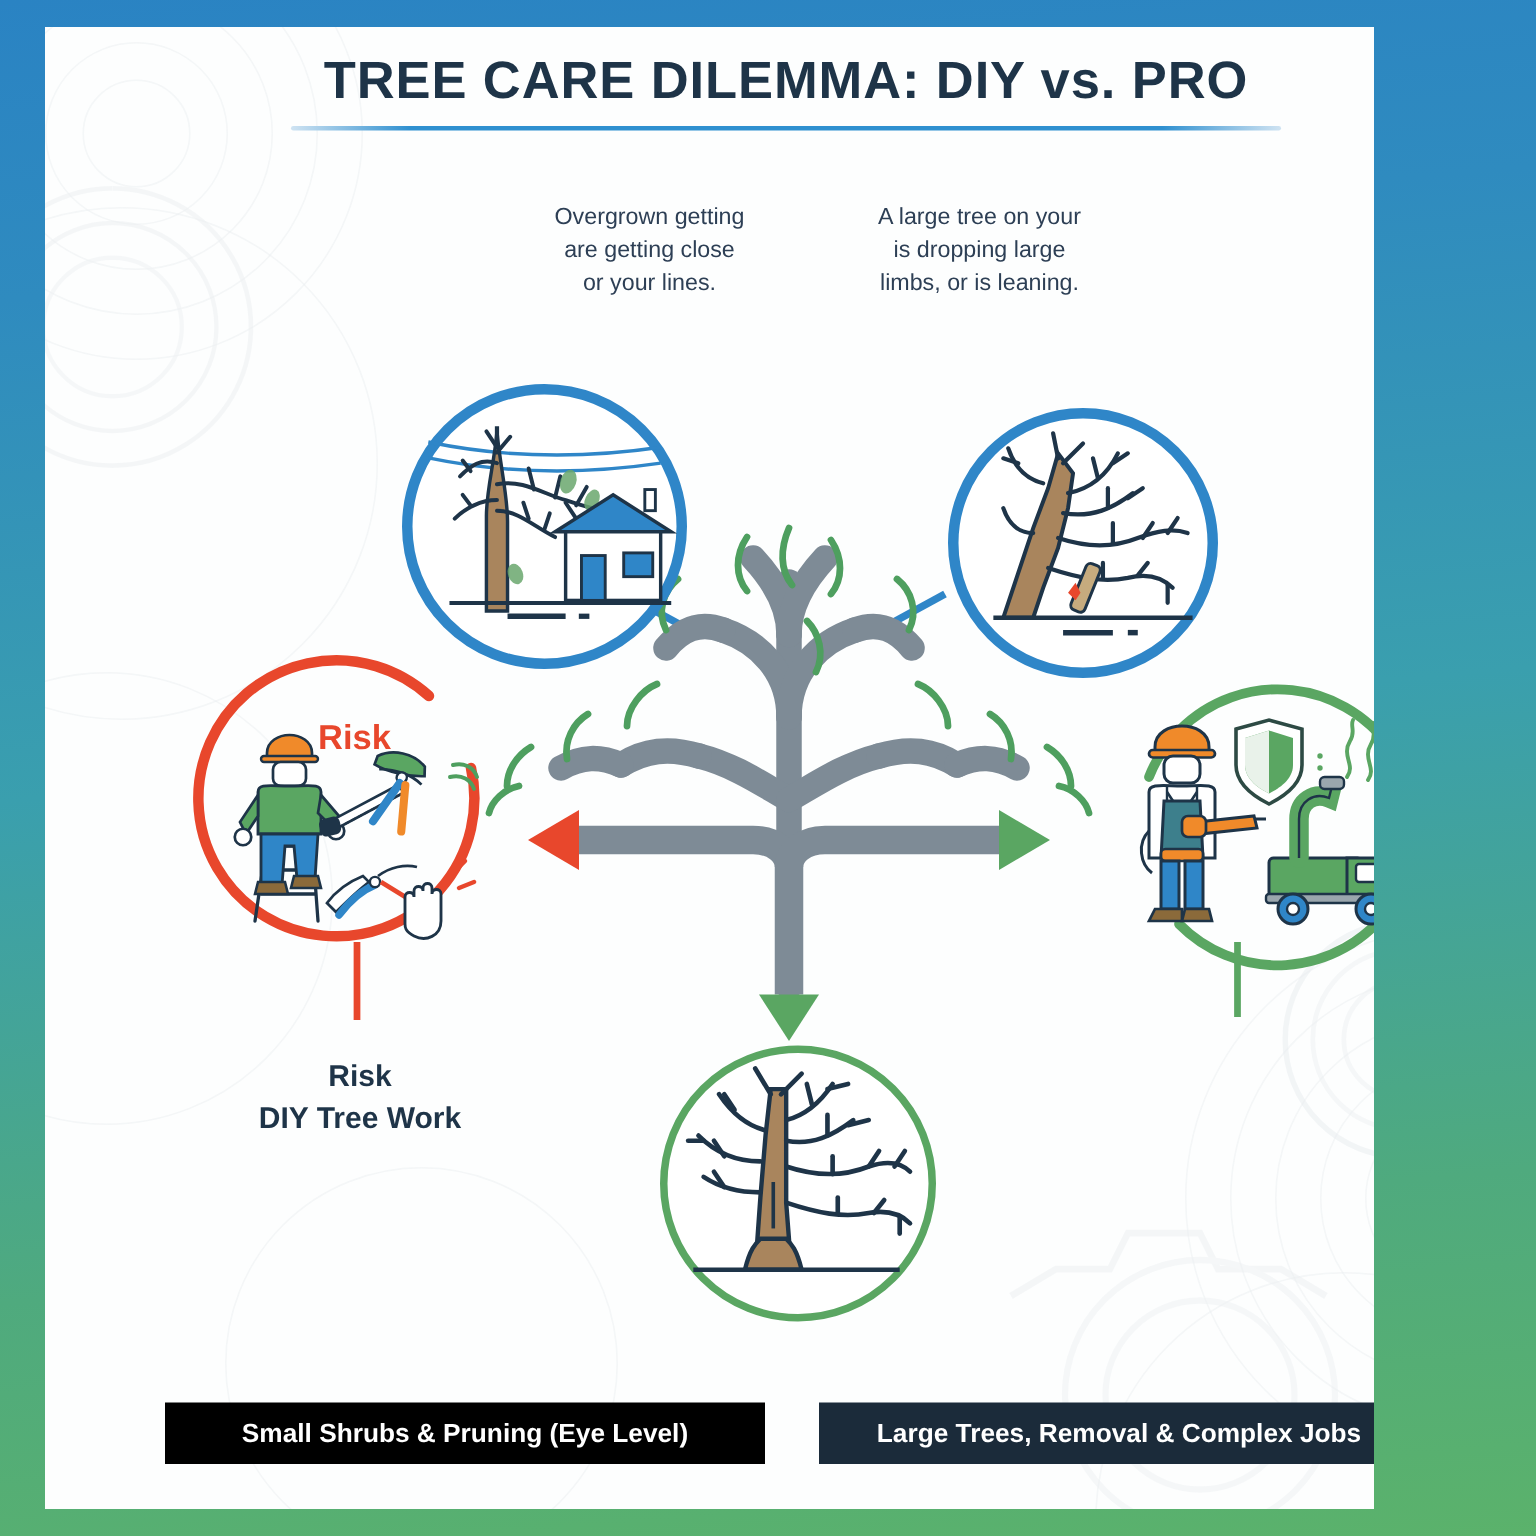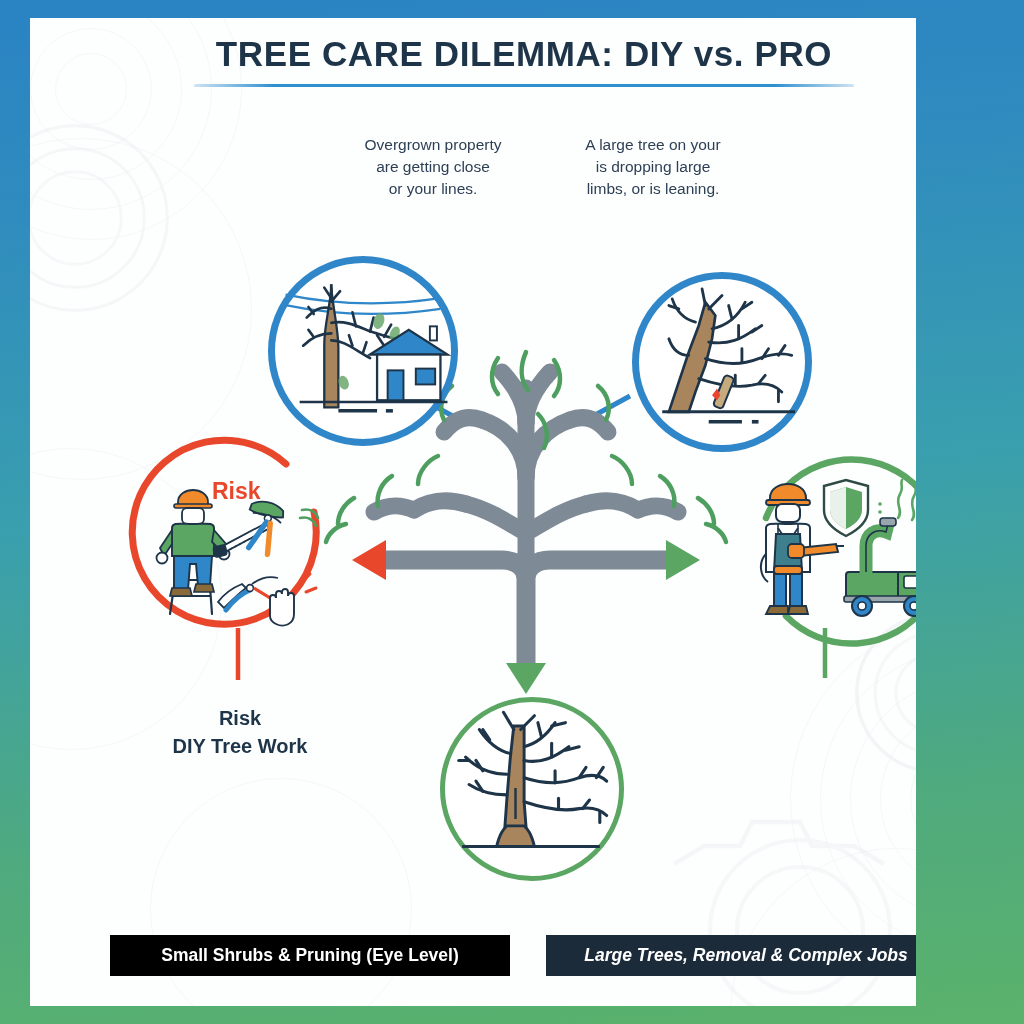--- a/index.html
+++ b/index.html
@@ -29,21 +29,21 @@
   
   .circle{position:absolute;border-radius:50%;background:#ffffff;box-sizing:border-box;}
   .c-blue{border:7px solid #2f86c8;}
   .c-green{border:5.5px solid #5aa662;}
   .label{position:absolute;text-align:center;color:#1e3448;font-weight:bold;font-size:20px;line-height:28px;}
 
   
   .banner{position:absolute;height:41px;display:flex;align-items:center;justify-content:center;
     color:#fff;font-weight:bold;font-size:17.5px;white-space:nowrap;}
   #banner-left{left:80px;top:917px;width:400px;background:#000000;}
-  #banner-right{left:516px;top:917px;width:400px;background:#1b2b3a;font-style:italic;}
+  #banner-right{left:516px;top:917px;width:400px;background:#1b2b3a;}
 
   #risk-word{position:absolute;color:#e8472c;font-weight:bold;font-size:23px;}
   svg{display:block;overflow:visible;}
 </style>
 </head>
 <body>
 
 <div id="frame">
   <div id="canvas">
 
@@ -86,21 +86,21 @@
         <circle cx="50" cy="74" r="21" fill="none" stroke="#eff2f4" stroke-width="1.4"></circle>
       </svg>
     </div>
 
     <div id="title-wrap">
       <div id="title">TREE CARE DILEMMA: DIY vs. PRO</div>
     </div>
     <div id="title-rule"></div>
 
     <div class="caption" style="left:298px;top:116px;width:210px;">
-      <div>Overgrown property</div>
+      <div>Overgrown getting</div>
       <div>are getting close</div>
       <div>or your lines.</div>
     </div>
 
     <div class="caption" style="left:518px;top:116px;width:210px;">
       <div>A large tree on your</div>
       <div>is dropping large</div>
       <div>limbs, or is leaning.</div>
     </div>
 

